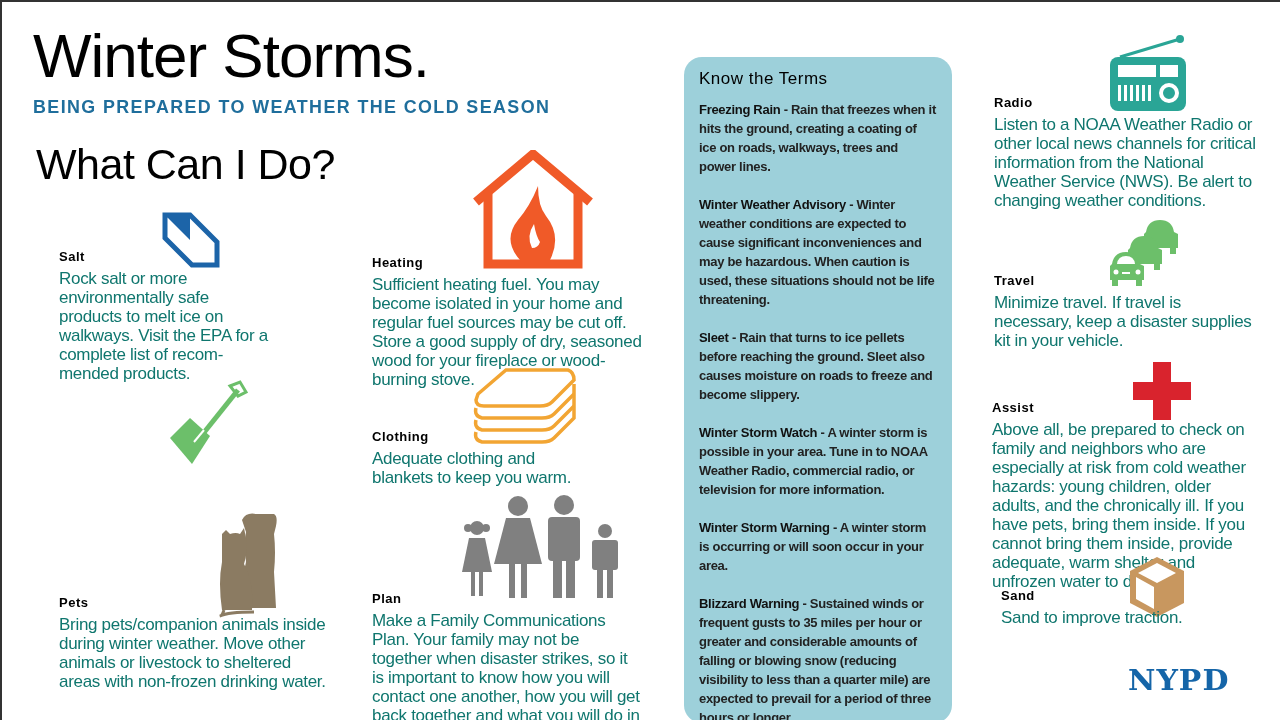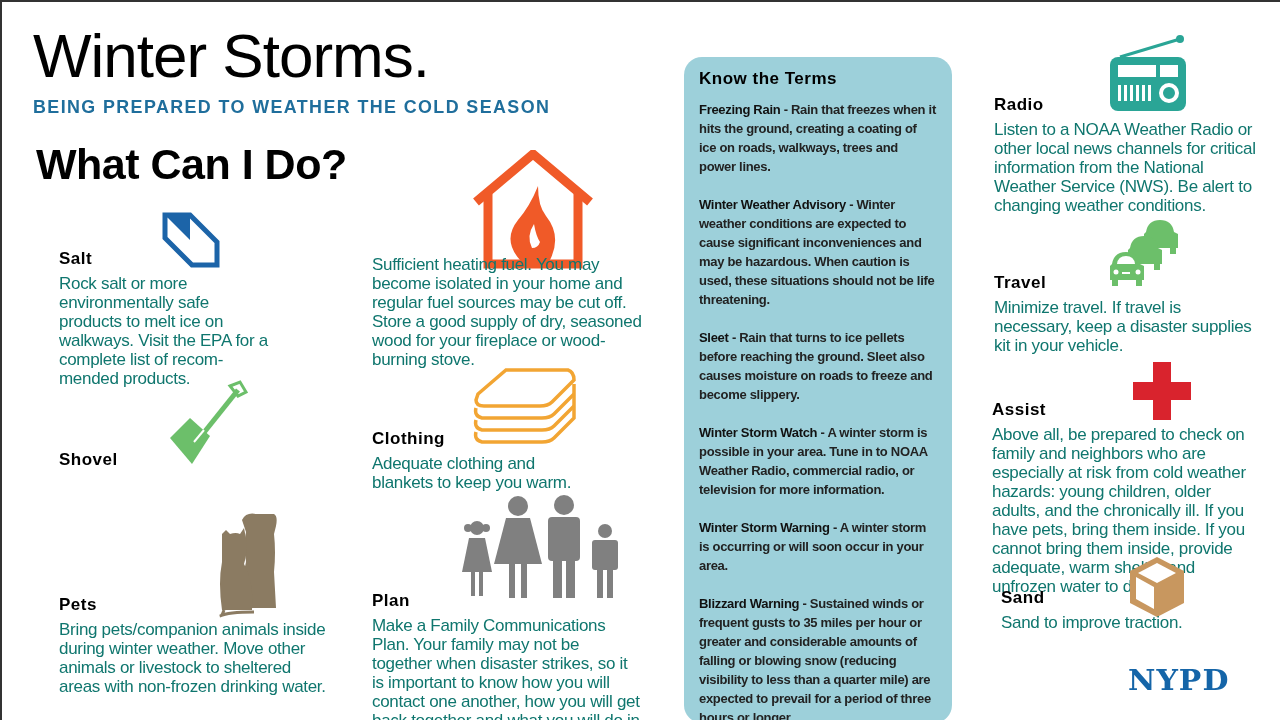--- a/index.html
+++ b/index.html
@@ -1,27 +1,27 @@
 <!DOCTYPE html>
 <html><head>
   <meta charset="utf-8">
   <style>
     * { margin:0; padding:0; box-sizing:border-box; }
     html, body { width:1280px; height:720px; overflow:hidden; background:#ffffff; }
     body { font-family: "Liberation Sans", sans-serif; color:#222; position:relative; }
     .frame { position:absolute; left:0; top:0; width:1280px; height:720px; border-top:2px solid #333; border-left:2px solid #333; }
     .title { position:absolute; left:33px; top:20px; font-size:62px; font-weight:normal; letter-spacing:-1px; color:#000; font-family:"Liberation Sans", sans-serif; }
     .subtitle { position:absolute; left:33px; top:96px; font-size:19px; font-weight:bold; color:#1f6e9c; letter-spacing:1.5px; transform:scaleX(0.94); transform-origin:left; }
-    .whatcan { position:absolute; left:36px; top:140px; font-size:43px; font-weight:bold; color:#000; letter-spacing:-0.5px; }
+    .whatcan { position:absolute; left:36px; top:140px; font-size:43px; font-weight:normal; color:#000; letter-spacing:-0.5px; }
     .item { position:absolute; }
-    .item h3 { font-size:17px; font-weight:bold; color:#000; letter-spacing:0.5px; margin-bottom:5px; }
+    .item h3 { font-size:13px; font-weight:bold; color:#000; letter-spacing:0.5px; margin-bottom:5px; }
     .item p { font-size:17px; line-height:19px; color:#0f766e; letter-spacing:-0.3px; }
     .icon { position:absolute; }
     .terms { position:absolute; left:684px; top:57px; width:268px; height:666px; background:#9dd0da; border-radius:18px; padding:12px 15px; }
-    .terms h2 { font-size:17px; font-weight:bold; color:#000; letter-spacing:0.5px; margin-bottom:11px; }
+    .terms h2 { font-size:17px; font-weight:normal; color:#000; letter-spacing:0.5px; margin-bottom:11px; }
     .term { font-size:13px; line-height:19px; color:#222; letter-spacing:-0.3px; margin-bottom:19px;font-weight:bold; }
     .term b { color:#111; }
     .nypd { position:absolute; left:1128px; top:663px; font-size:30px; font-weight:bold; color:#1565a8; font-family:"DejaVu Serif", serif; letter-spacing:1px; transform:scaleY(0.95); }
   </style>
 </head>
 <body>
 
 <div class="frame"></div>
 
 <h1 class="title">Winter Storms.</h1>
@@ -37,40 +37,40 @@
   <p style="width:215px">Rock salt or more environmentally safe products to melt ice on walkways. Visit the EPA for a complete list of recom-mended products.</p>
 </div>
 
 <svg class="icon" style="left:168px;top:380px" width="80" height="88" viewBox="0 0 80 88">
   <line x1="30" y1="60" x2="70" y2="10" stroke="#6cbf6a" stroke-width="5"></line>
   <path d="M62 6 L72 2 L78 12 L70 16 Z" fill="none" stroke="#6cbf6a" stroke-width="3"></path>
   <path d="M2 58 L22 38 L42 56 L24 84 Z" fill="#6cbf6a"></path>
   <line x1="26" y1="62" x2="36" y2="50" stroke="#fff" stroke-width="2"></line>
 </svg>
 <div class="item" style="left:59px;top:450px;width:230px">
-  <h3>Shovel</h3>
 </div>
 
 <svg class="icon" style="left:218px;top:512px" width="62" height="106" viewBox="0 0 62 106">
   <path d="M24 8 Q28 0 38 2 L56 2 Q60 4 58 14 L56 22 Q58 40 56 60 L58 96 L30 96 Q22 70 28 50 Q26 30 28 20 Z" fill="#8b7b62"></path>
   <path d="M4 22 L8 18 L12 22 Q18 20 22 22 L26 16 L28 26 Q30 40 26 52 Q36 70 34 98 L4 98 Q0 70 4 50 Z" fill="#8b7b62"></path>
   <path d="M6 98 Q4 104 2 104 Q10 100 36 100" stroke="#8b7b62" stroke-width="3" fill="none"></path>
 </svg>
 <div class="item" style="left:59px;top:595px;width:290px">
   <h3>Pets</h3>
   <p style="width:275px">Bring pets/companion animals inside during winter weather. Move other animals or livestock to sheltered areas with non-frozen drinking water.</p>
 </div>
 
 <svg class="icon" style="left:472px;top:150px" width="122" height="120" viewBox="0 0 122 120">
   <path d="M4 52 L61 4 L118 52" fill="none" stroke="#f05a28" stroke-width="9"></path>
   <path d="M16 44 L16 114 L106 114 L106 44" fill="none" stroke="#f05a28" stroke-width="9"></path>
   <path d="M48 110 Q30 90 46 70 Q58 56 66 36 Q66 56 74 66 Q90 86 78 110 Z" fill="#f05a28"></path>
   <path d="M60 98 Q54 86 62 74 Q64 86 68 92 Q66 98 60 98 Z" fill="#fff"></path>
 </svg>
 <div class="item" style="left:372px;top:255px;width:285px">
+  <h3>Heating</h3>
   <p>Sufficient heating fuel. You may become isolated in your home and regular fuel sources may be cut off. Store a good supply of dry, seasoned wood for your fireplace or wood-burning stove.</p>
 </div>
 
 <svg class="icon" style="left:470px;top:364px" width="110" height="84" viewBox="0 0 110 84">
   <g fill="none" stroke="#f2a533" stroke-width="3.5">
     <path d="M8 30 L36 6 L98 6 Q104 8 104 16 L82 38 Q78 42 70 42 L14 42 Q6 42 6 36 Z"></path>
     <path d="M6 44 Q4 52 12 54 L72 54 Q80 54 84 50 L104 30"></path>
     <path d="M6 56 Q4 64 12 66 L72 66 Q80 66 84 62 L104 42"></path>
     <path d="M6 68 Q4 76 12 78 L72 78 Q80 78 84 74 L104 54 L104 20"></path>
   </g>

